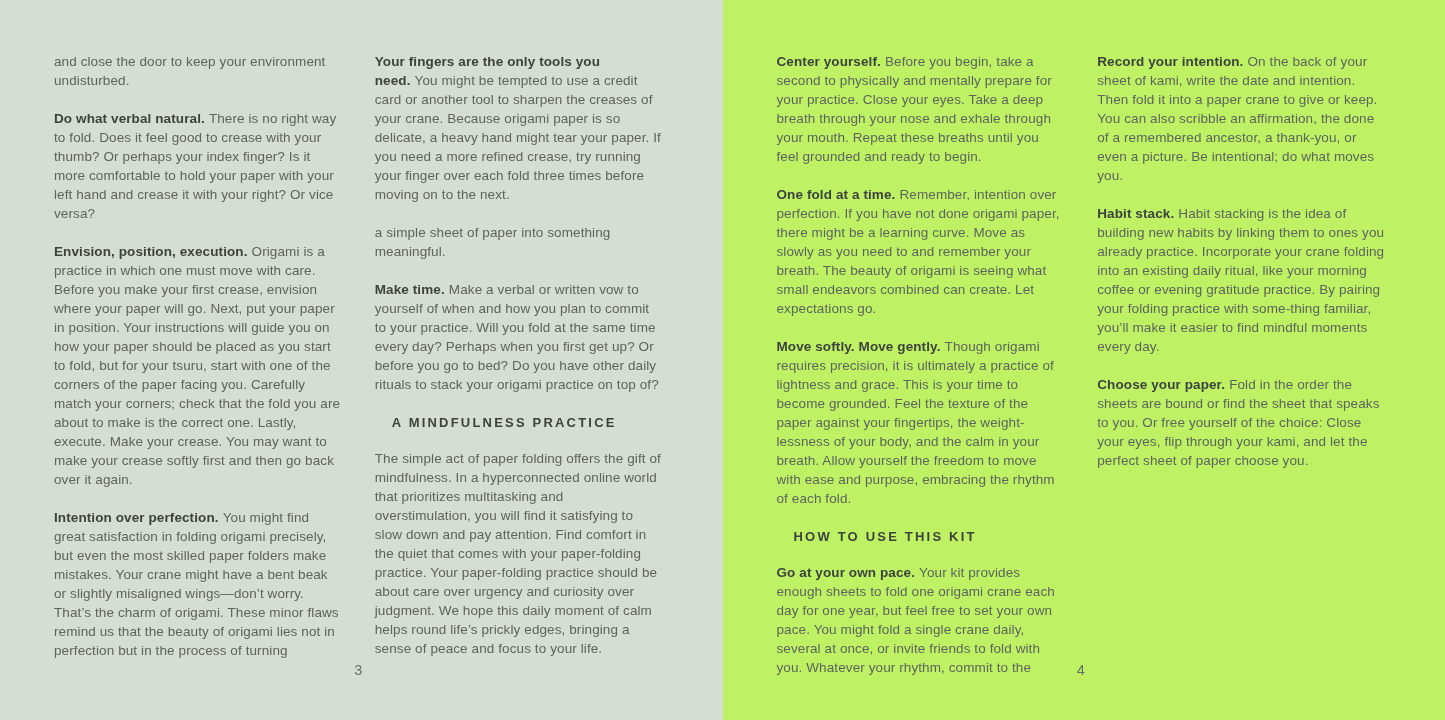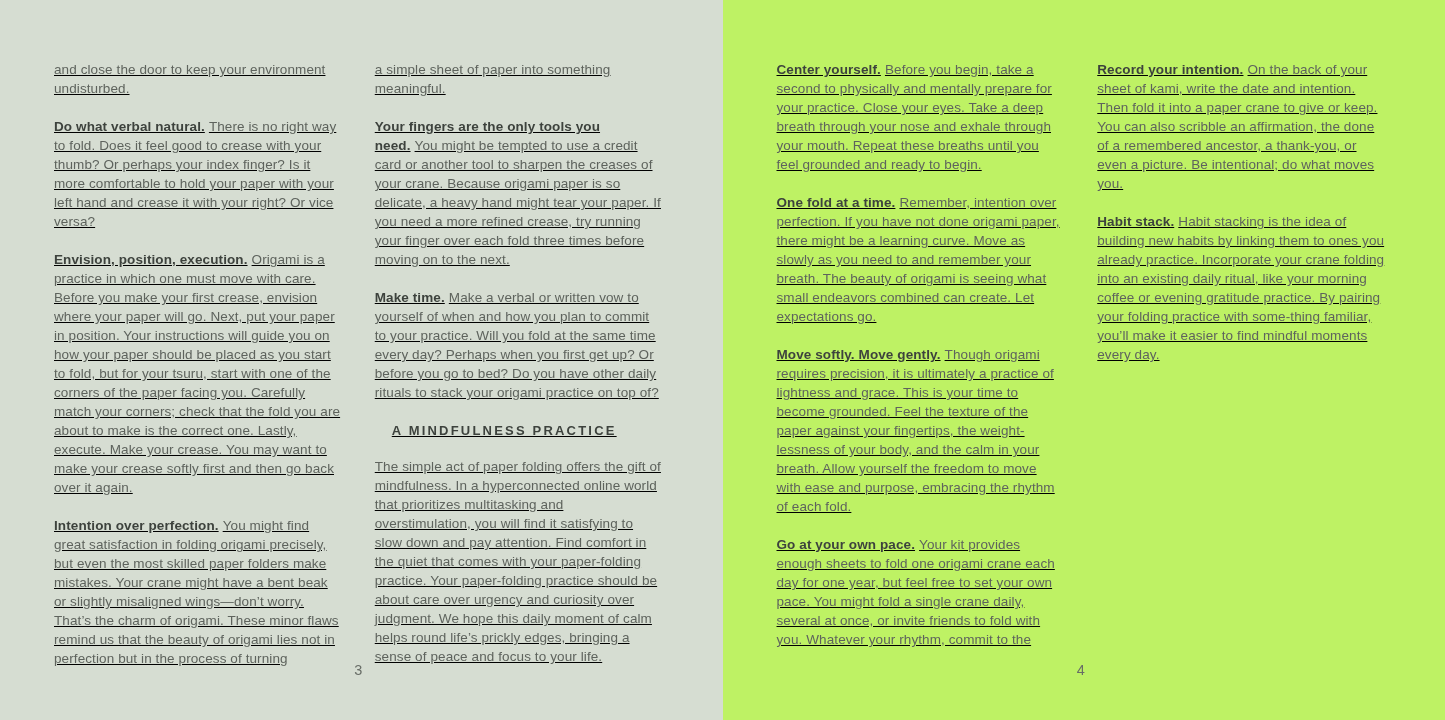--- a/index.html
+++ b/index.html
@@ -13,26 +13,25 @@
   .page {
     width: 50%;
     height: 100%;
     position: relative;
     box-sizing: border-box;
   }
   .page-left  { background: #d6ddd2; }
   .page-right { background: #bef264; }
   .content {
     position: absolute;
-    top: 60px;
+    top: 52px;
     left: 54px;
     right: 60px;
     display: flex;
     gap: 33px;
-    text-decoration: underline;
   }
   .col { flex: 1; min-width: 0; }
   .para {
     margin: 0 0 19px 0;
     font-size: 13.5px;
     line-height: 19px;
     color: #5e635d;
     letter-spacing: 0.1px;
   }
   .lead {
@@ -63,37 +62,39 @@
 
 <div class="page page-left">
   <div class="content">
     <div class="col">
       <p class="para"><span>and close the door to keep your environment undisturbed.</span></p>
       <p class="para"><b class="lead">Do what verbal natural.</b><span>There is no right way to fold. Does it feel good to crease with your thumb? Or perhaps your index finger? Is it more comfortable to hold your paper with your left hand and crease it with your right? Or vice versa?</span></p>
       <p class="para"><b class="lead">Envision, position, execution.</b><span>Origami is a practice in which one must move with care. Before you make your first crease, envision where your paper will go. Next, put your paper in position. Your instructions will guide you on how your paper should be placed as you start to fold, but for your tsuru, start with one of the corners of the paper facing you. Carefully match your corners; check that the fold you are about to make is the correct one. Lastly, execute. Make your crease. You may want to make your crease softly first and then go back over it again.</span></p>
       <p class="para"><b class="lead">Intention over perfection.</b><span>You might find great satisfaction in folding origami precisely, but even the most skilled paper folders make mistakes. Your crane might have a bent beak or slightly misaligned wings—don’t worry. That’s the charm of origami. These minor flaws remind us that the beauty of origami lies not in perfection but in the process of turning</span></p>
     </div>
     <div class="col">
+      <p class="para"><b class="lead">Your fingers are the only tools you need.</b><span>You might be tempted to use a credit card or another tool to sharpen the creases of your crane. Because origami paper is so delicate, a heavy hand might tear your paper. If you need a more refined crease, try running your finger over each fold three times before moving on to the next.</span></p>
       <p class="para"><span>a simple sheet of paper into something meaningful.</span></p>
-      <p class="para"><b class="lead">Your fingers are the only tools you need.</b><span>You might be tempted to use a credit card or another tool to sharpen the creases of your crane. Because origami paper is so delicate, a heavy hand might tear your paper. If you need a more refined crease, try running your finger over each fold three times before moving on to the next.</span></p>
       <p class="para"><b class="lead">Make time.</b><span>Make a verbal or written vow to yourself of when and how you plan to commit to your practice. Will you fold at the same time every day? Perhaps when you first get up? Or before you go to bed? Do you have other daily rituals to stack your origami practice on top of?</span></p>
       <h3 class="heading">A MINDFULNESS PRACTICE</h3>
       <p class="para"><span>The simple act of paper folding offers the gift of mindfulness. In a hyperconnected online world that prioritizes multitasking and overstimulation, you will find it satisfying to slow down and pay attention. Find comfort in the quiet that comes with your paper-folding practice. Your paper-folding practice should be about care over urgency and curiosity over judgment. We hope this daily moment of calm helps round life’s prickly edges, bringing a sense of peace and focus to your life.</span></p>
     </div>
   </div>
   <div class="page-number">3</div>
 </div>
 
 <div class="page page-right">
   <div class="content">
     <div class="col">
       <p class="para"><b class="lead">Center yourself.</b><span>Before you begin, take a second to physically and mentally prepare for your practice. Close your eyes. Take a deep breath through your nose and exhale through your mouth. Repeat these breaths until you feel grounded and ready to begin.</span></p>
       <p class="para"><b class="lead">One fold at a time.</b><span>Remember, intention over perfection. If you have not done origami paper, there might be a learning curve. Move as slowly as you need to and remember your breath. The beauty of origami is seeing what small endeavors combined can create. Let expectations go.</span></p>
       <p class="para"><b class="lead">Move softly. Move gently.</b><span>Though origami requires precision, it is ultimately a practice of lightness and grace. This is your time to become grounded. Feel the texture of the paper against your fingertips, the weight-lessness of your body, and the calm in your breath. Allow yourself the freedom to move with ease and purpose, embracing the rhythm of each fold.</span></p>
+      <h3 class="heading">HOW TO USE THIS KIT</h3>
       <p class="para"><b class="lead">Go at your own pace.</b><span>Your kit provides enough sheets to fold one origami crane each day for one year, but feel free to set your own pace. You might fold a single crane daily, several at once, or invite friends to fold with you. Whatever your rhythm, commit to the</span></p>
     </div>
     <div class="col">
       <p class="para"><b class="lead">Record your intention.</b><span>On the back of your sheet of kami, write the date and intention. Then fold it into a paper crane to give or keep. You can also scribble an affirmation, the done of a remembered ancestor, a thank-you, or even a picture. Be intentional; do what moves you.</span></p>
       <p class="para"><b class="lead">Habit stack.</b><span>Habit stacking is the idea of building new habits by linking them to ones you already practice. Incorporate your crane folding into an existing daily ritual, like your morning coffee or evening gratitude practice. By pairing your folding practice with some-thing familiar, you’ll make it easier to find mindful moments every day.</span></p>
+      <p class="para"><b class="lead">Choose your paper.</b><span>Fold in the order the sheets are bound or find the sheet that speaks to you. Or free yourself of the choice: Close your eyes, flip through your kami, and let the perfect sheet of paper choose you.</span></p>
     </div>
   </div>
   <div class="page-number">4</div>
 </div>
 
 </body></html>

